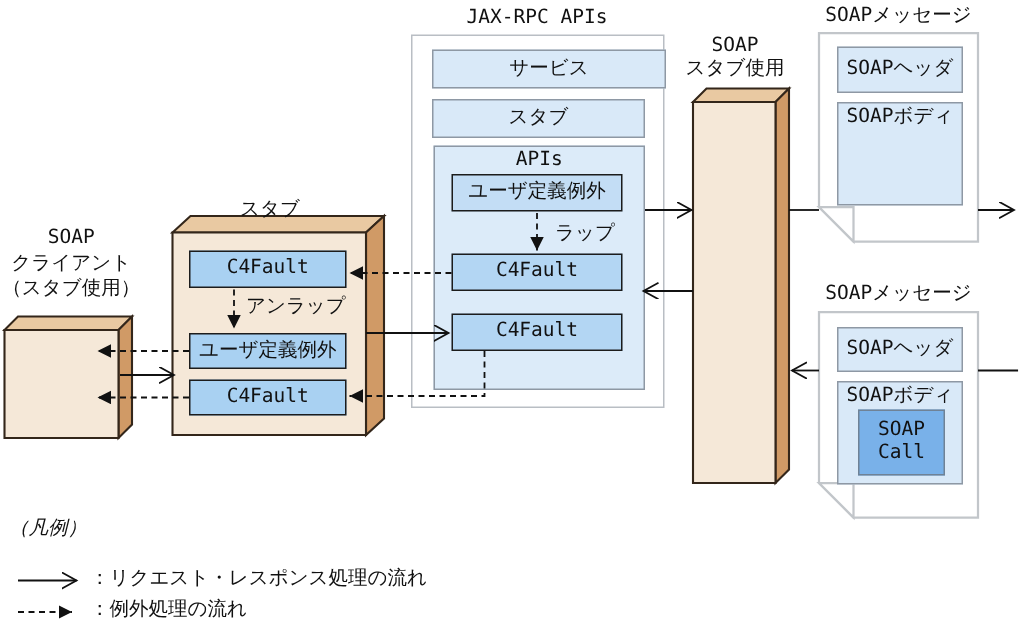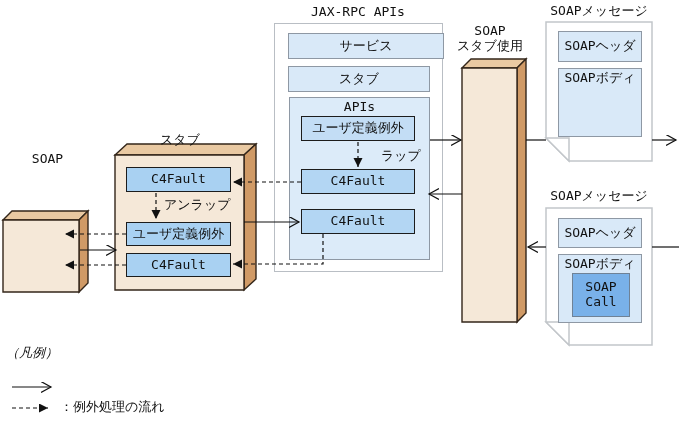--- a/index.html
+++ b/index.html
@@ -56,21 +56,21 @@
       <path d="M546,322 L569,345 V322 Z"></path>
     </g>
   </svg>
 
   <div class="abs txt lbl" style="left:274px;top:5px;width:168px;text-align:center;">JAX-RPC APIs</div>
   <div class="abs txt outerbox" style="left:274px;top:23px;width:169px;height:249px;"></div>
   <div class="abs txt panel center" style="left:288px;top:33px;width:156px;height:26px;">サービス</div>
   <div class="abs txt panel center" style="left:288px;top:66px;width:142px;height:26px;">スタブ</div>
   <div class="abs txt callbox topcenter" style="left:289px;top:97px;width:141px;height:163px;"><span>APIs</span></div>
   <div class="abs txt exbox center" style="left:301px;top:116px;width:114px;height:25px;">ユーザ定義例外</div>
-  <div class="abs txt lbl" style="left:381px;top:149px;">ラップ</div>
+  <div class="abs txt lbl" style="left:370px;top:149px;">ラップ</div>
   <div class="abs txt faultbox center" style="left:301px;top:169px;width:114px;height:25px;">C4Fault</div>
   <div class="abs txt faultbox center" style="left:301px;top:209px;width:114px;height:25px;">C4Fault</div>
 
   <div class="abs txt" style="left:448px;top:24px;width:84px;text-align:center;">
     <span class="lbl">SOAP</span><br>
     <span class="lbl">スタブ使用</span>
   </div>
 
   <div class="abs txt lbl" style="left:544px;top:4px;width:110px;text-align:center;">SOAPメッセージ</div>
   <div class="abs txt panel center" style="left:558px;top:31px;width:84px;height:31px;">SOAPヘッダ</div>
@@ -81,30 +81,32 @@
   <div class="abs txt panel topcenter" style="left:558px;top:254px;width:84px;height:69px;"><span>SOAPボディ</span></div>
   <div class="abs txt soapfault center" style="left:572px;top:273px;width:58px;height:44px;">
     <div>
       <span class="lbl">SOAP</span><br>
       <span class="lbl">Call</span>
     </div>
   </div>
 
   <div class="abs txt" style="left:0px;top:150px;width:95px;text-align:center;line-height:17px;">
     <span class="lbl">SOAP</span><br>
-    <br>
+    <span class="lbl">クライアント</span><br>
+    <span class="lbl">（スタブ使用）</span>
   </div>
 
   <div class="abs txt lbl" style="left:115px;top:133px;width:130px;text-align:center;">スタブ</div>
   <div class="abs txt stubitem center" style="left:126px;top:167px;width:105px;height:25px;">C4Fault</div>
   <div class="abs txt lbl" style="left:164px;top:198px;">アンラップ</div>
   <div class="abs txt stubitem center" style="left:126px;top:222px;width:105px;height:24px;">ユーザ定義例外</div>
   <div class="abs txt stubitem center" style="left:126px;top:253px;width:105px;height:24px;">C4Fault</div>
 
   <div class="abs txt lbl" style="left:6px;top:346px;font-style:italic;">（凡例）</div>
+  <div class="abs txt lbl" style="left:60px;top:379px;">：リクエスト・レスポンス処理の流れ</div>
   <div class="abs txt lbl" style="left:60px;top:400px;">：例外処理の流れ</div>
 
   <svg id="arrows" class="layer">
     <defs>
       <marker id="mO" markerUnits="userSpaceOnUse" markerWidth="22" markerHeight="16" refX="10" refY="5.5" orient="auto">
         <path d="M0,0 L10,5.5 L0,11" style="fill:none;stroke:var(--line-color);stroke-width:1.2;"></path>
       </marker>
       <marker id="mF" markerUnits="userSpaceOnUse" markerWidth="12" markerHeight="10" refX="9" refY="4.5" orient="auto">
         <path d="M0,0 L9,4.5 L0,9 Z" style="fill:var(--line-color);stroke:none;"></path>
       </marker>

